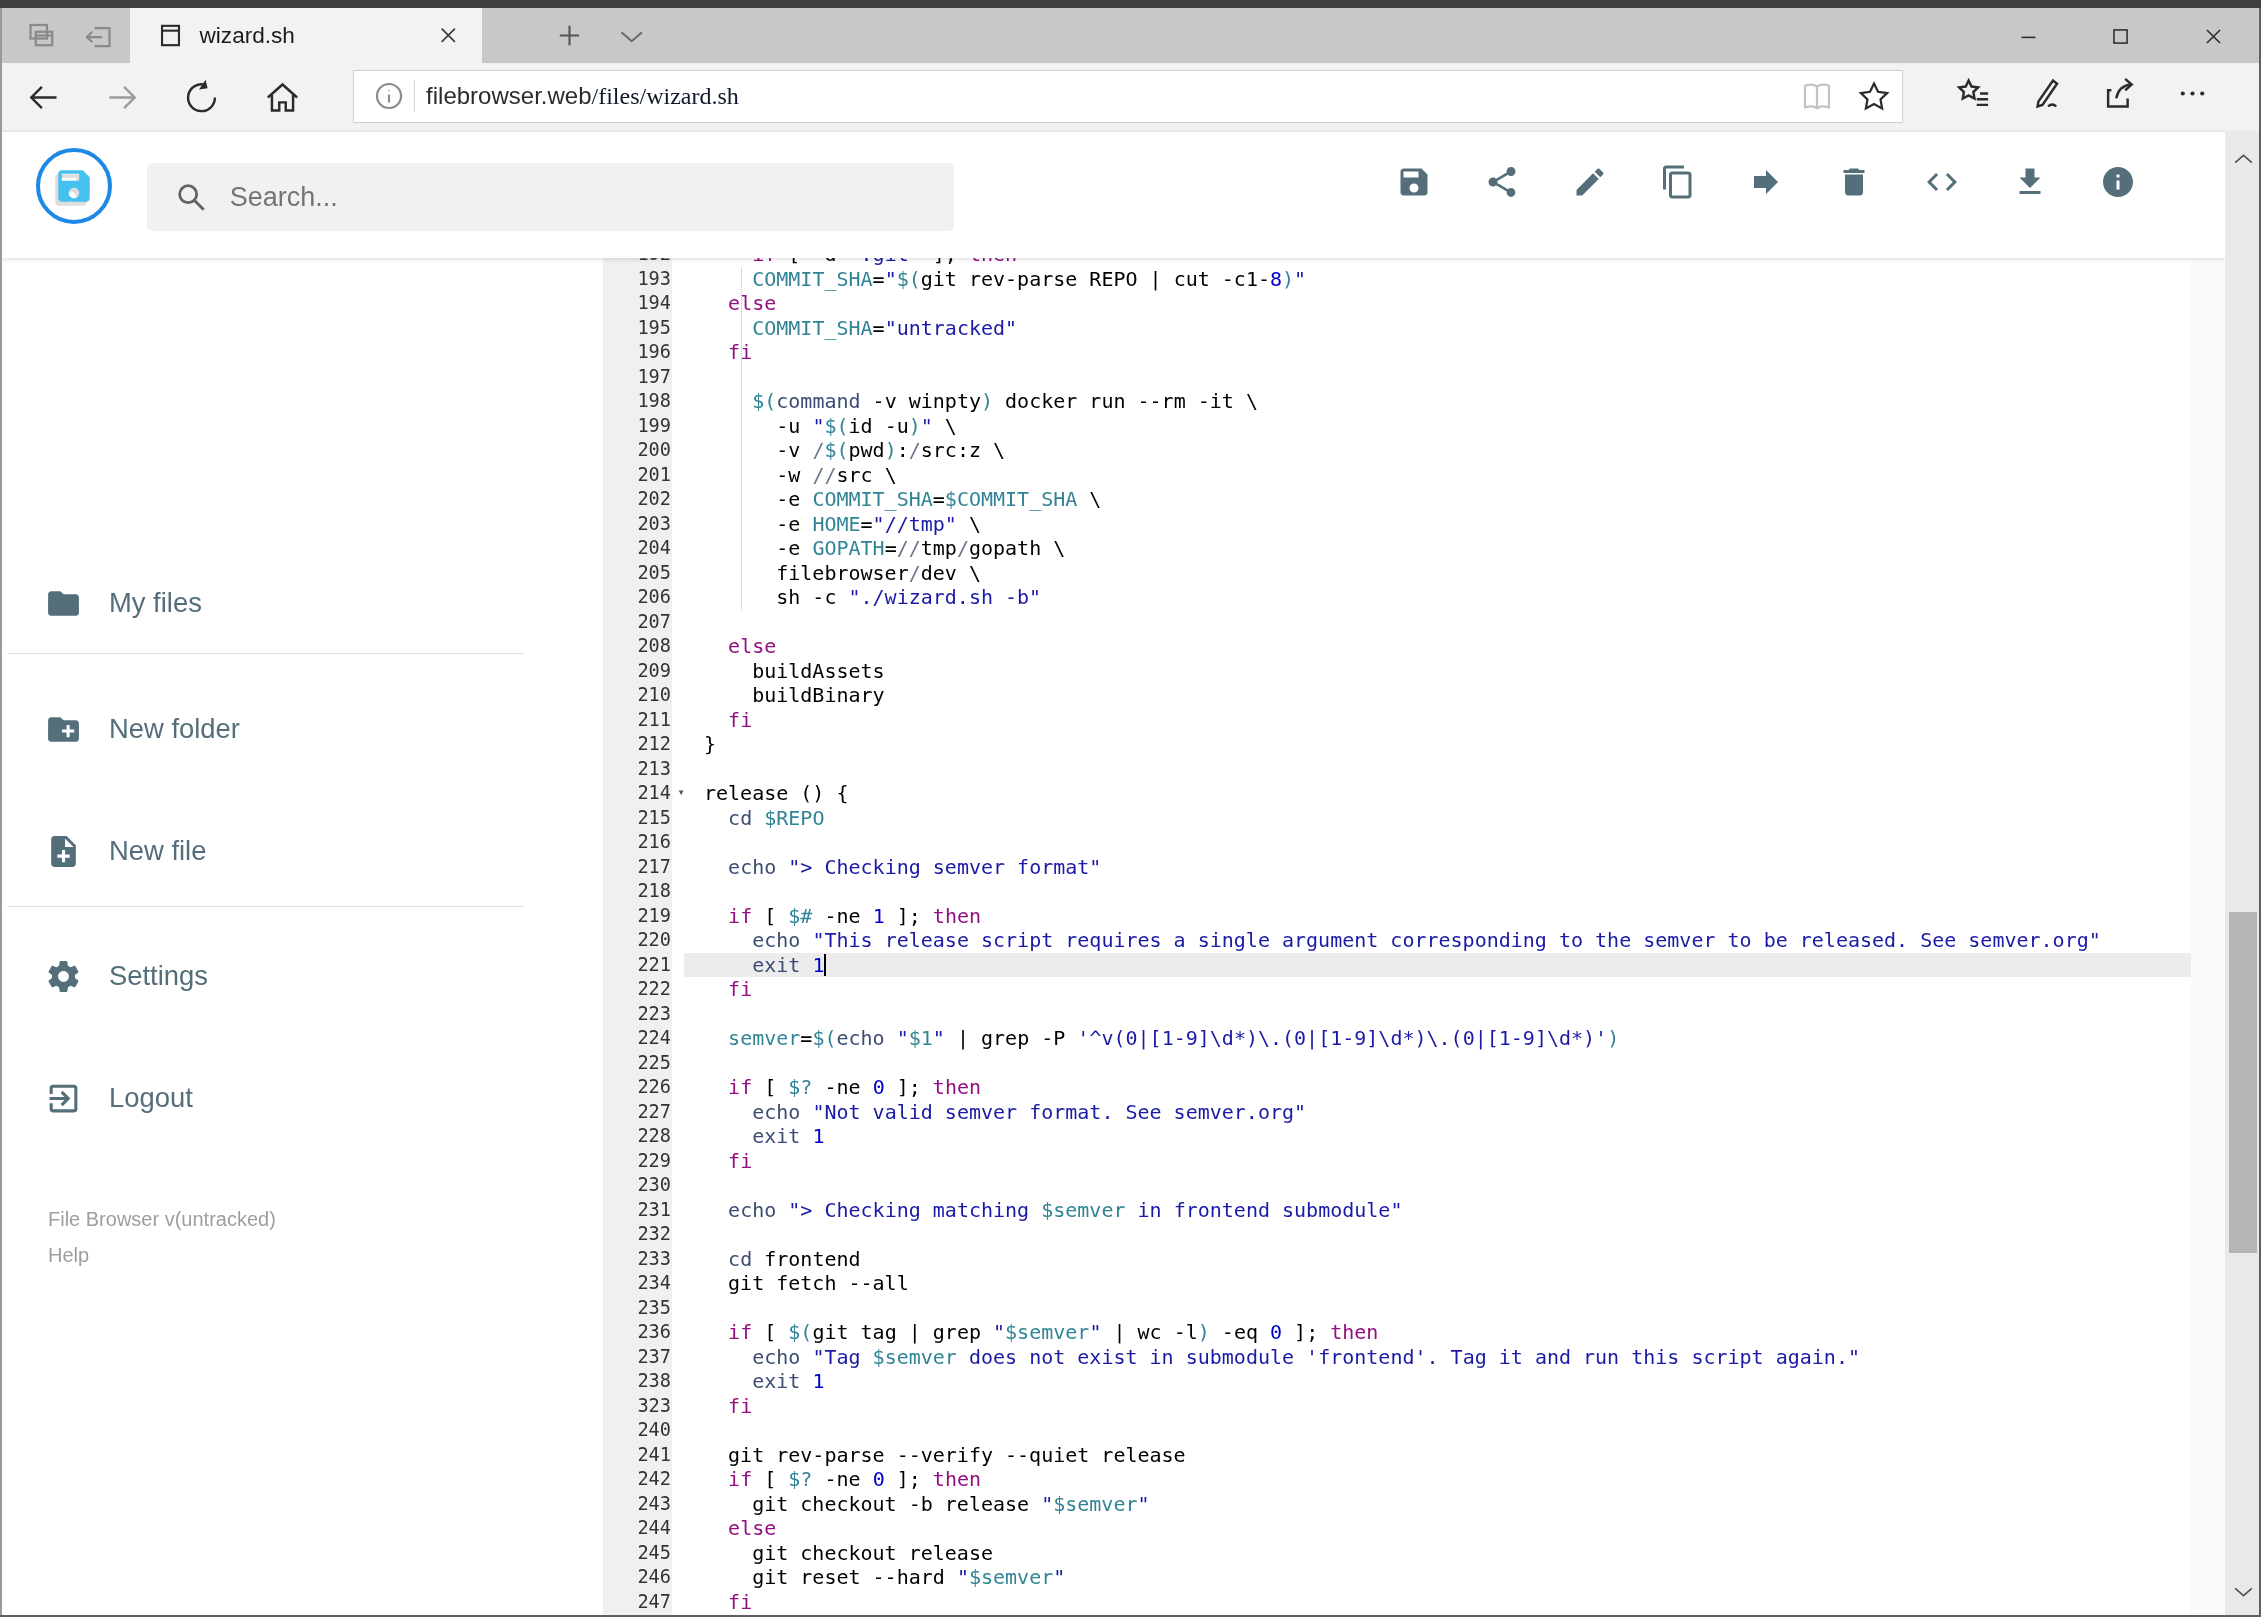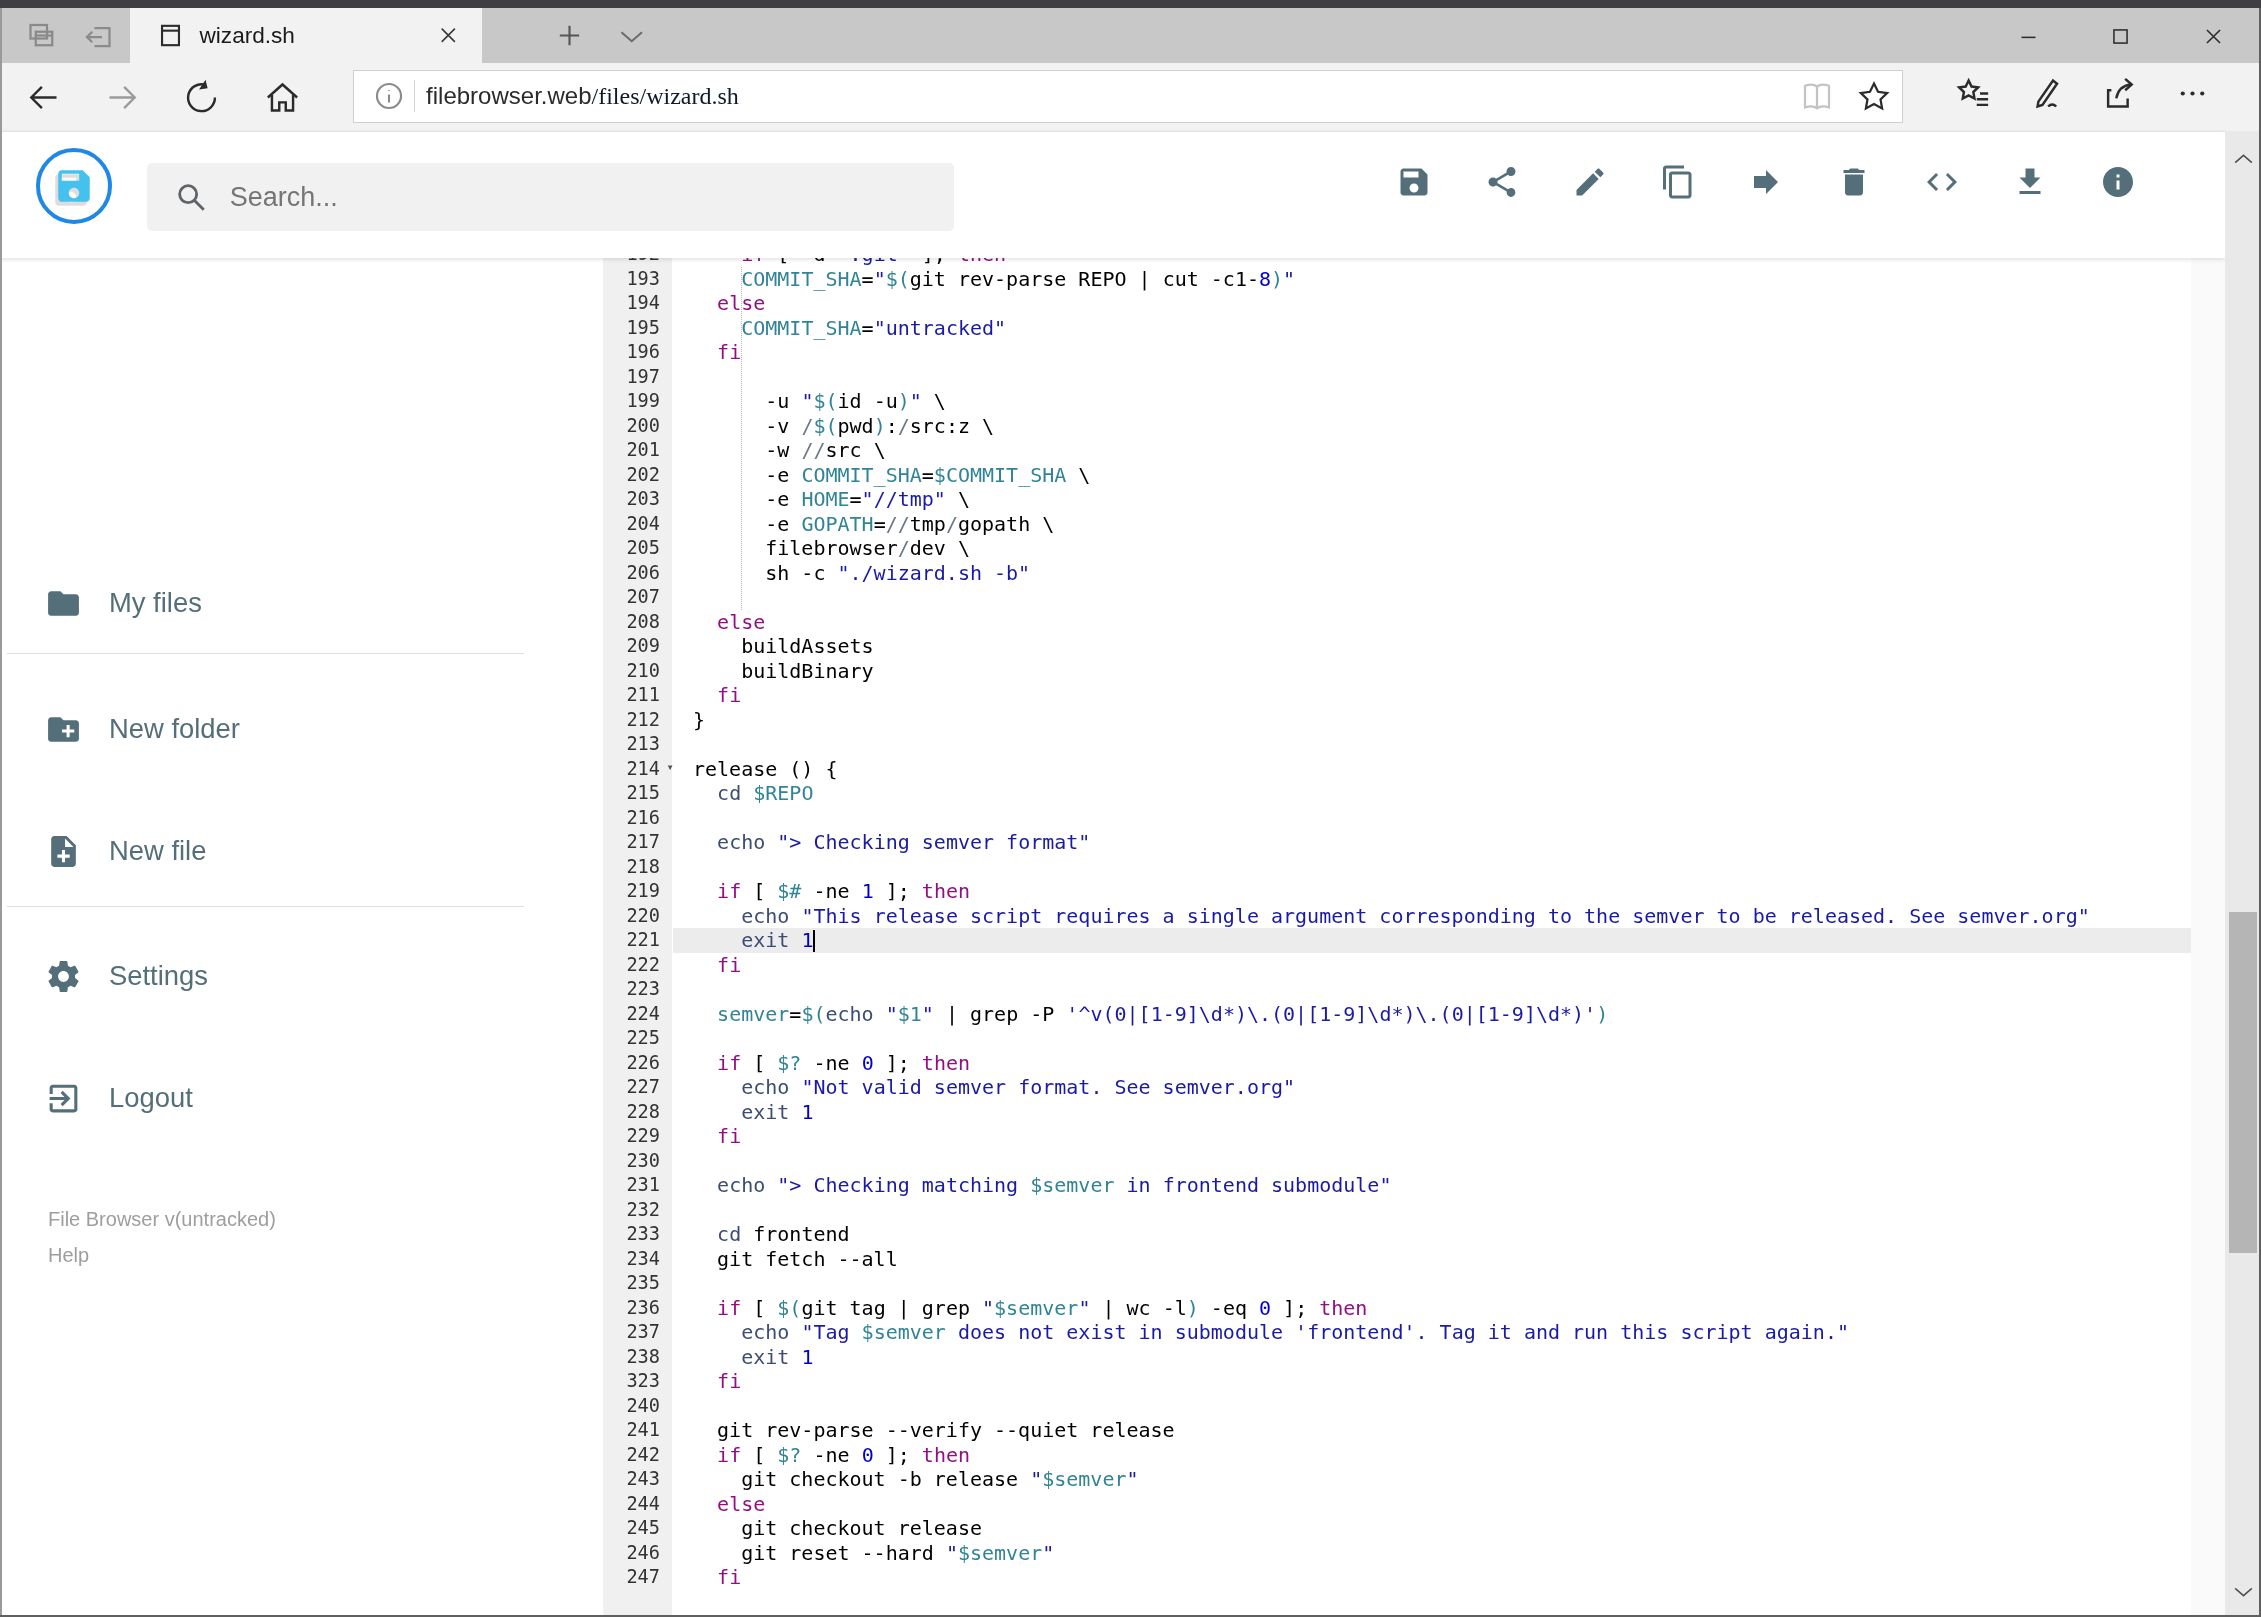--- a/index.html
+++ b/index.html
@@ -39,21 +39,21 @@
   .side-item{position:absolute;left:0;width:565px;height:52px;display:flex;align-items:center;cursor:pointer;}
   .side-item .icn{margin-left:45px;width:37px;height:37px;}
   .side-item .lbl{margin-left:27px;font-size:27.4px;color:#546E7A;}
   .side-divider{position:absolute;left:6.5px;width:517px;height:0.8px;background:#dedede;}
   .side-footer{position:absolute;left:48px;font-size:20px;color:#9e9e9e;}
   
   .editor{position:absolute;left:603px;top:257px;width:1588px;bottom:0;overflow:hidden;background:#fff;
           font-family:"DejaVu Sans Mono", monospace;font-size:20px;line-height:24.5px;z-index:1;}
   .gutter-bg{position:absolute;left:0;top:0;width:69px;bottom:0;background:#f0f0f0;}
   .rows{position:relative;}
-  .row{height:24.5px;display:flex;position:relative;white-space:pre;}
+  .row{height:24.5px;display:flex;position:relative;white-space:pre;padding-left:11px;}
   .row .ln{flex:0 0 57px;padding-right:13px;text-align:right;color:#333;font-size:18.6px;position:relative;z-index:2;}
   .row .code{flex:1;padding-left:20px;position:relative;}
   .row.active .code{background:#ececec;}
   .fold{position:absolute;right:-0.8px;top:4.8px;font-size:12px;color:#555;line-height:1;}
   .cursor{position:absolute;top:1.6px;width:1.6px;height:22px;background:#000;}
   .indent-guide{position:absolute;width:0;border-left:0.8px dotted #b9b9b9;z-index:3;}
   .c-p{color:#000000}.c-k{color:#930F80}.c-s{color:#1A1AA6}.c-v{color:#318495}
   .c-b{color:#3C4C72}.c-n{color:#0000CD}.c-o{color:#687687}
   
   .ace-strip{position:absolute;right:36px;top:257px;width:34px;bottom:0;background:#fafafa;z-index:2;}
@@ -319,20 +319,21 @@
 <div class="editor">
   <div class="gutter-bg"></div>
   <div class="indent-guide" style="left:138px;top:9.7px;height:343px"></div>
   <div class="rows" id="editor-rows">
       <div class="row" style="margin-top: -15px;"><span class="ln">192</span><span class="code"><span class="c-p">    </span><span class="c-k">if</span><span class="c-p"> [ -d </span><span class="c-s">".git"</span><span class="c-p"> ]; </span><span class="c-k">then</span></span></div>
       <div class="row"><span class="ln">193</span><span class="code"><span class="c-p">    </span><span class="c-v">COMMIT_SHA</span><span class="c-p">=</span><span class="c-s">"</span><span class="c-v">$(</span><span class="c-p">git rev-parse REPO | cut -c1-</span><span class="c-n">8</span><span class="c-v">)</span><span class="c-s">"</span></span></div>
       <div class="row"><span class="ln">194</span><span class="code"><span class="c-p">  </span><span class="c-k">else</span></span></div>
       <div class="row"><span class="ln">195</span><span class="code"><span class="c-p">    </span><span class="c-v">COMMIT_SHA</span><span class="c-p">=</span><span class="c-s">"untracked"</span></span></div>
       <div class="row"><span class="ln">196</span><span class="code"><span class="c-p">  </span><span class="c-k">fi</span></span></div>
       <div class="row"><span class="ln">197</span><span class="code"></span></div>
+      <div class="row"><span class="ln">198</span><span class="code"><span class="c-p">    </span><span class="c-v">$(</span><span class="c-b">command</span><span class="c-p"> -v winpty</span><span class="c-v">)</span><span class="c-p"> docker run --rm -it \</span></span></div>
       <div class="row"><span class="ln">199</span><span class="code"><span class="c-p">      -u </span><span class="c-s">"</span><span class="c-v">$(</span><span class="c-p">id -u</span><span class="c-v">)</span><span class="c-s">"</span><span class="c-p"> \</span></span></div>
       <div class="row"><span class="ln">200</span><span class="code"><span class="c-p">      -v </span><span class="c-o">/</span><span class="c-v">$(</span><span class="c-p">pwd</span><span class="c-v">)</span><span class="c-p">:</span><span class="c-o">/</span><span class="c-p">src:z \</span></span></div>
       <div class="row"><span class="ln">201</span><span class="code"><span class="c-p">      -w </span><span class="c-o">//</span><span class="c-p">src \</span></span></div>
       <div class="row"><span class="ln">202</span><span class="code"><span class="c-p">      -e </span><span class="c-v">COMMIT_SHA</span><span class="c-p">=</span><span class="c-v">$COMMIT_SHA</span><span class="c-p"> \</span></span></div>
       <div class="row"><span class="ln">203</span><span class="code"><span class="c-p">      -e </span><span class="c-v">HOME</span><span class="c-p">=</span><span class="c-s">"//tmp"</span><span class="c-p"> \</span></span></div>
       <div class="row"><span class="ln">204</span><span class="code"><span class="c-p">      -e </span><span class="c-v">GOPATH</span><span class="c-p">=</span><span class="c-o">//</span><span class="c-p">tmp</span><span class="c-o">/</span><span class="c-p">gopath \</span></span></div>
       <div class="row"><span class="ln">205</span><span class="code"><span class="c-p">      filebrowser</span><span class="c-o">/</span><span class="c-p">dev \</span></span></div>
       <div class="row"><span class="ln">206</span><span class="code"><span class="c-p">      sh -c </span><span class="c-s">"./wizard.sh -b"</span></span></div>
       <div class="row"><span class="ln">207</span><span class="code"></span></div>
       <div class="row"><span class="ln">208</span><span class="code"><span class="c-p">  </span><span class="c-k">else</span></span></div>

